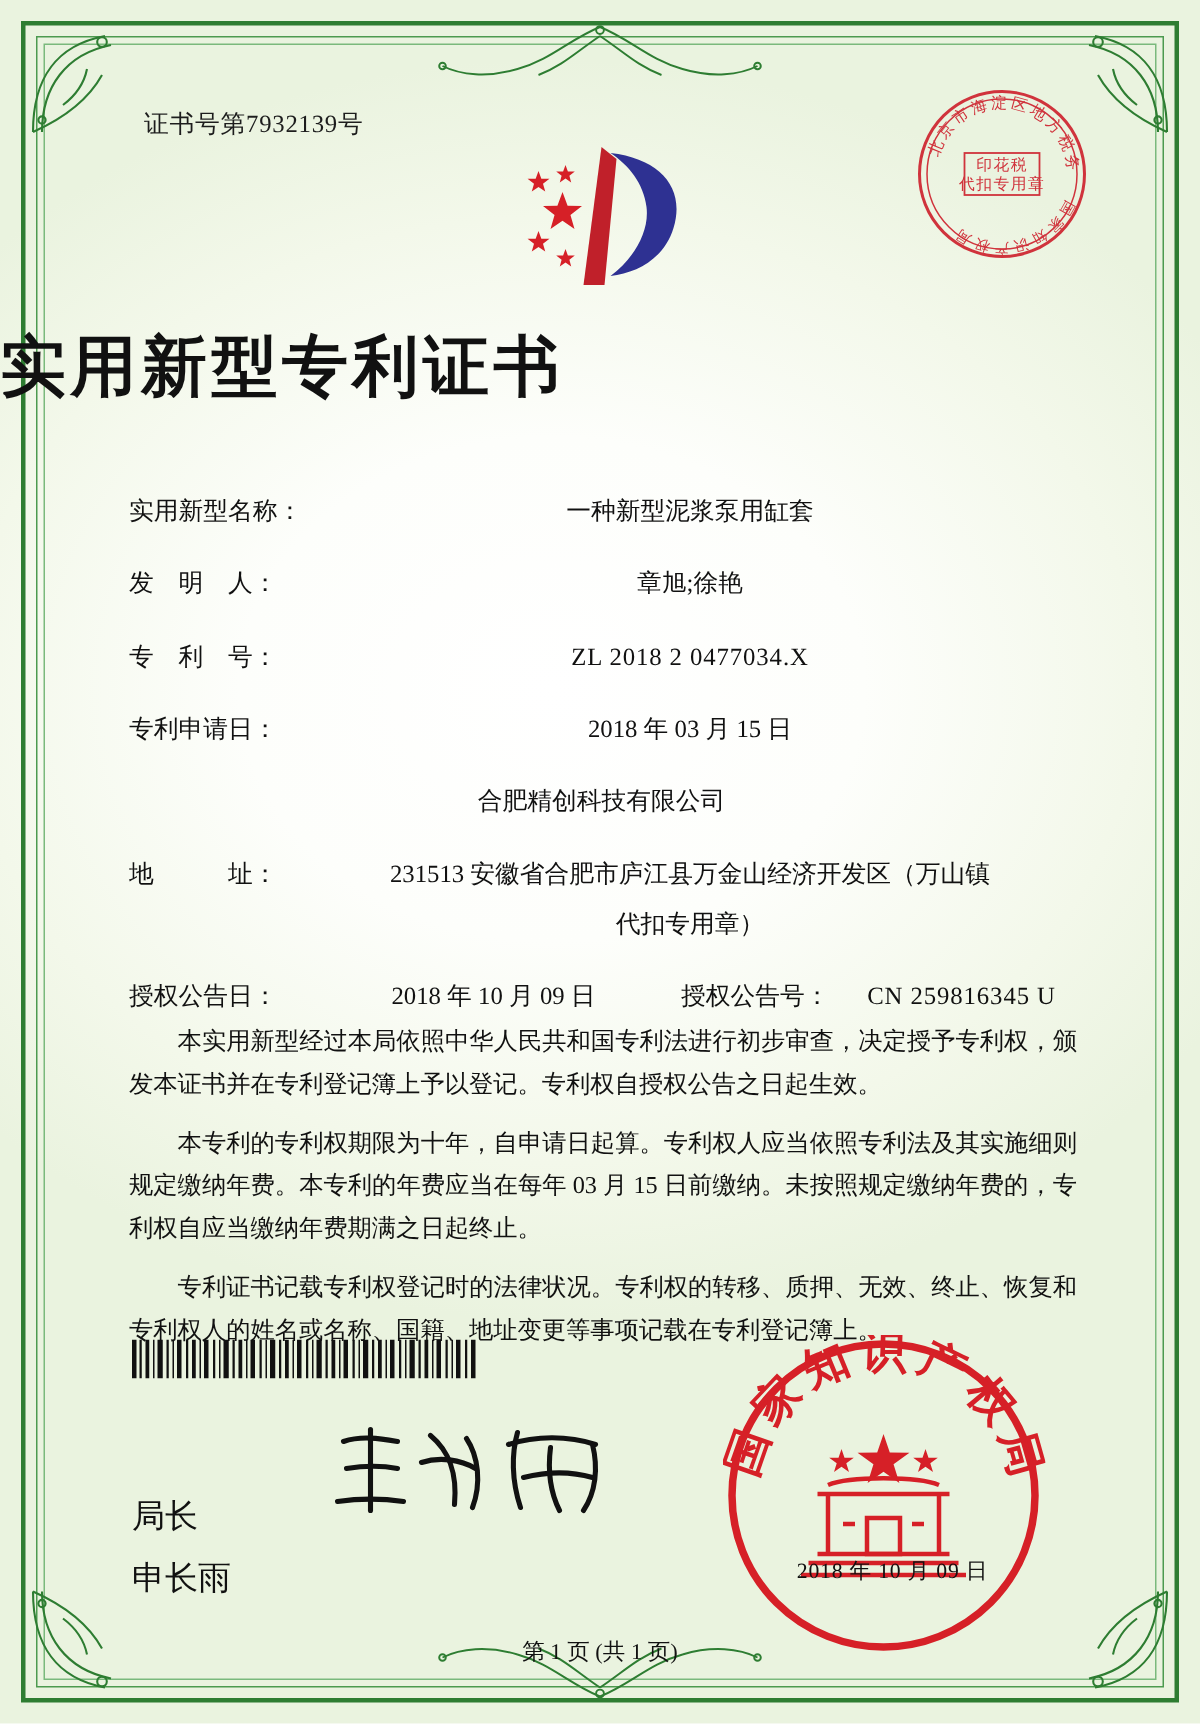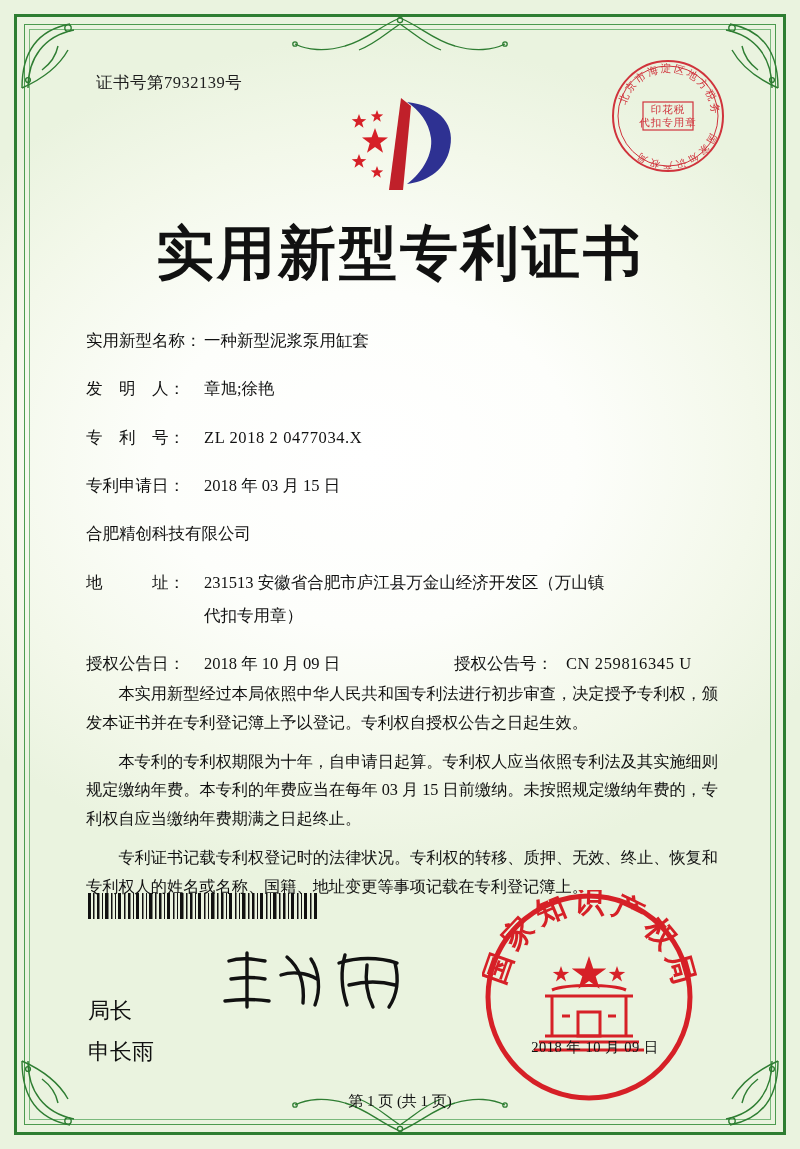--- a/index.html
+++ b/index.html
@@ -101,22 +101,21 @@
     top: 58px;
     width: 116px;
     height: 116px;
   }
 
   .doc-title {
     position: absolute;
     left: 0;
     right: 0;
     top: 215px;
-    text-align: center;
-    font-size: 58px;
+    font-size: 44px;
     font-weight: bold;
     letter-spacing: 3px;
     color: #111;
     font-family: "DejaVu Serif", "Liberation Serif", serif;
   }
 
   .fields {
     position: absolute;
     left: 86px;
     top: 325px;
@@ -132,20 +131,21 @@
     white-space: nowrap;
   }
   .f-label {
     flex: 0 0 auto;
     width: 118px;
     letter-spacing: 0px;
   }
   .f-value {
     flex: 1 1 auto;
     white-space: normal;
+    text-align: center;
   }
   .f-value .cont {
     display: block;
     margin-top: 2px;
   }
   .mono-ish {
     font-family: "Liberation Serif", serif;
     letter-spacing: 0.6px;
   }
   .row-two-col {

